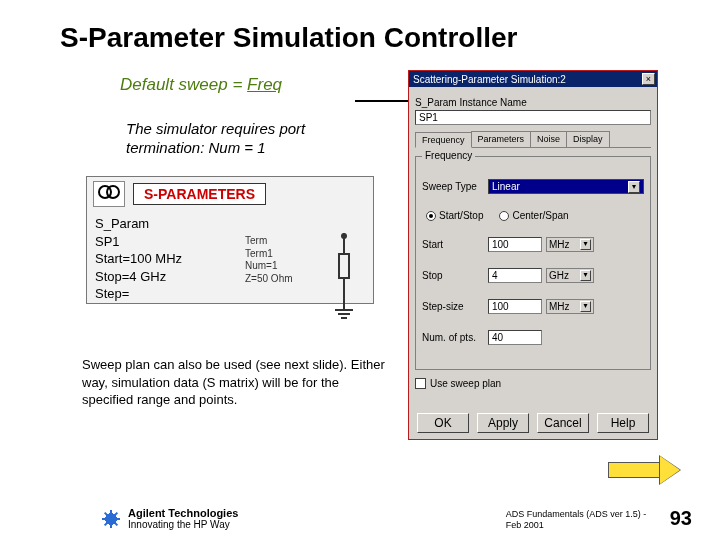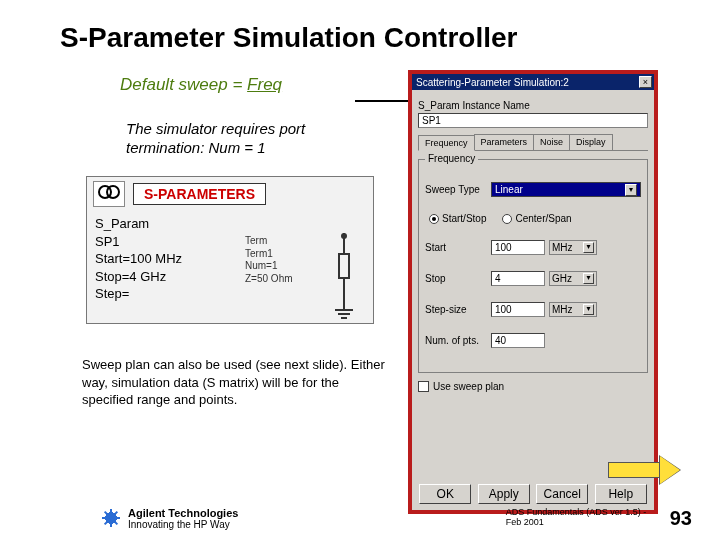--- a/index.html
+++ b/index.html
@@ -32,21 +32,21 @@
     top: 120px; left: 126px;
     font-size: 15px;
     font-style: italic;
     color: #000;
     line-height: 1.25;
   }
   
   .sparam-block {
     position: absolute;
     top: 176px; left: 86px;
-    width: 288px; height: 148px;
+    width: 288px; height: 128px;
     background: #f2f2f2;
     border: 1px solid #777;
   }
   .spb-head {
     display: flex;
     align-items: center;
     padding: 4px 6px;
   }
   .spb-icon {
     width: 32px; height: 26px;
@@ -105,23 +105,23 @@
     top: 356px; left: 82px;
     width: 310px;
     font-size: 13px;
     line-height: 1.35;
   }
 
   
   .dlg {
     position: absolute;
     top: 70px; left: 408px;
-    width: 250px; height: 444px;
-    background: #d6d3ce;
-    border: 4px solid #b91c1c;
+    width: 250px; height: 370px;
+    background: #d6d3ce;
+    border: 1px solid #b91c1c;
     font-size: 10px;
     color: #000;
   }
   .dlg-titlebar {
     height: 16px;
     background: #0a246a;
     color: #fff;
     display: flex;
     align-items: center;
     justify-content: space-between;
@@ -290,21 +290,21 @@
     border-left:22px solid #555;
     border-top:15px solid transparent;
     border-bottom:15px solid transparent;
     z-index:-1;
   }
 
   .footer {
     position:absolute;
     left:0; right:0; bottom:10px;
     display:flex;
-    align-items:flex-start;
+    align-items:flex-end;
     padding: 0 28px 0 100px;
   }
   .ag-logo {
     width: 22px; height: 22px;
     position: relative;
     margin-right: 6px;
   }
   .ag-logo::before {
     content:""; position:absolute; inset:0;
     background: radial-gradient(circle at 50% 50%, #2a6cd4 0 6px, transparent 6px);

